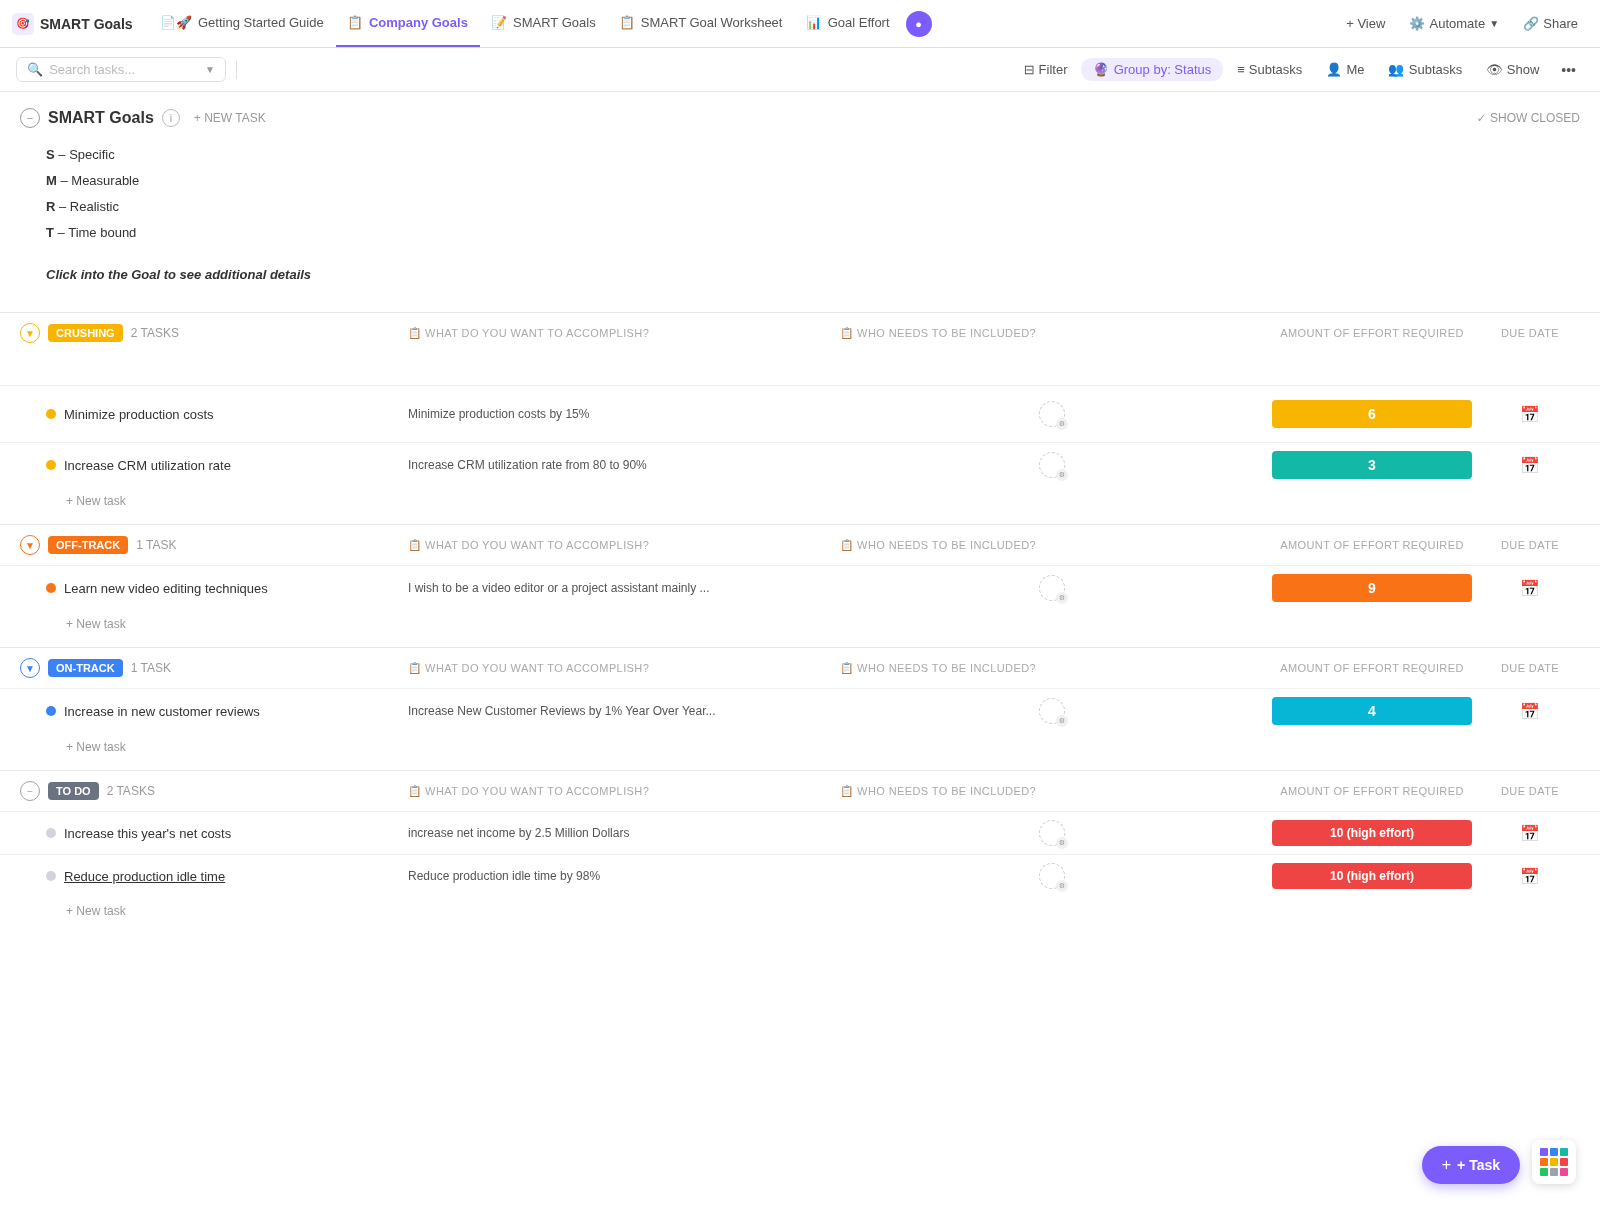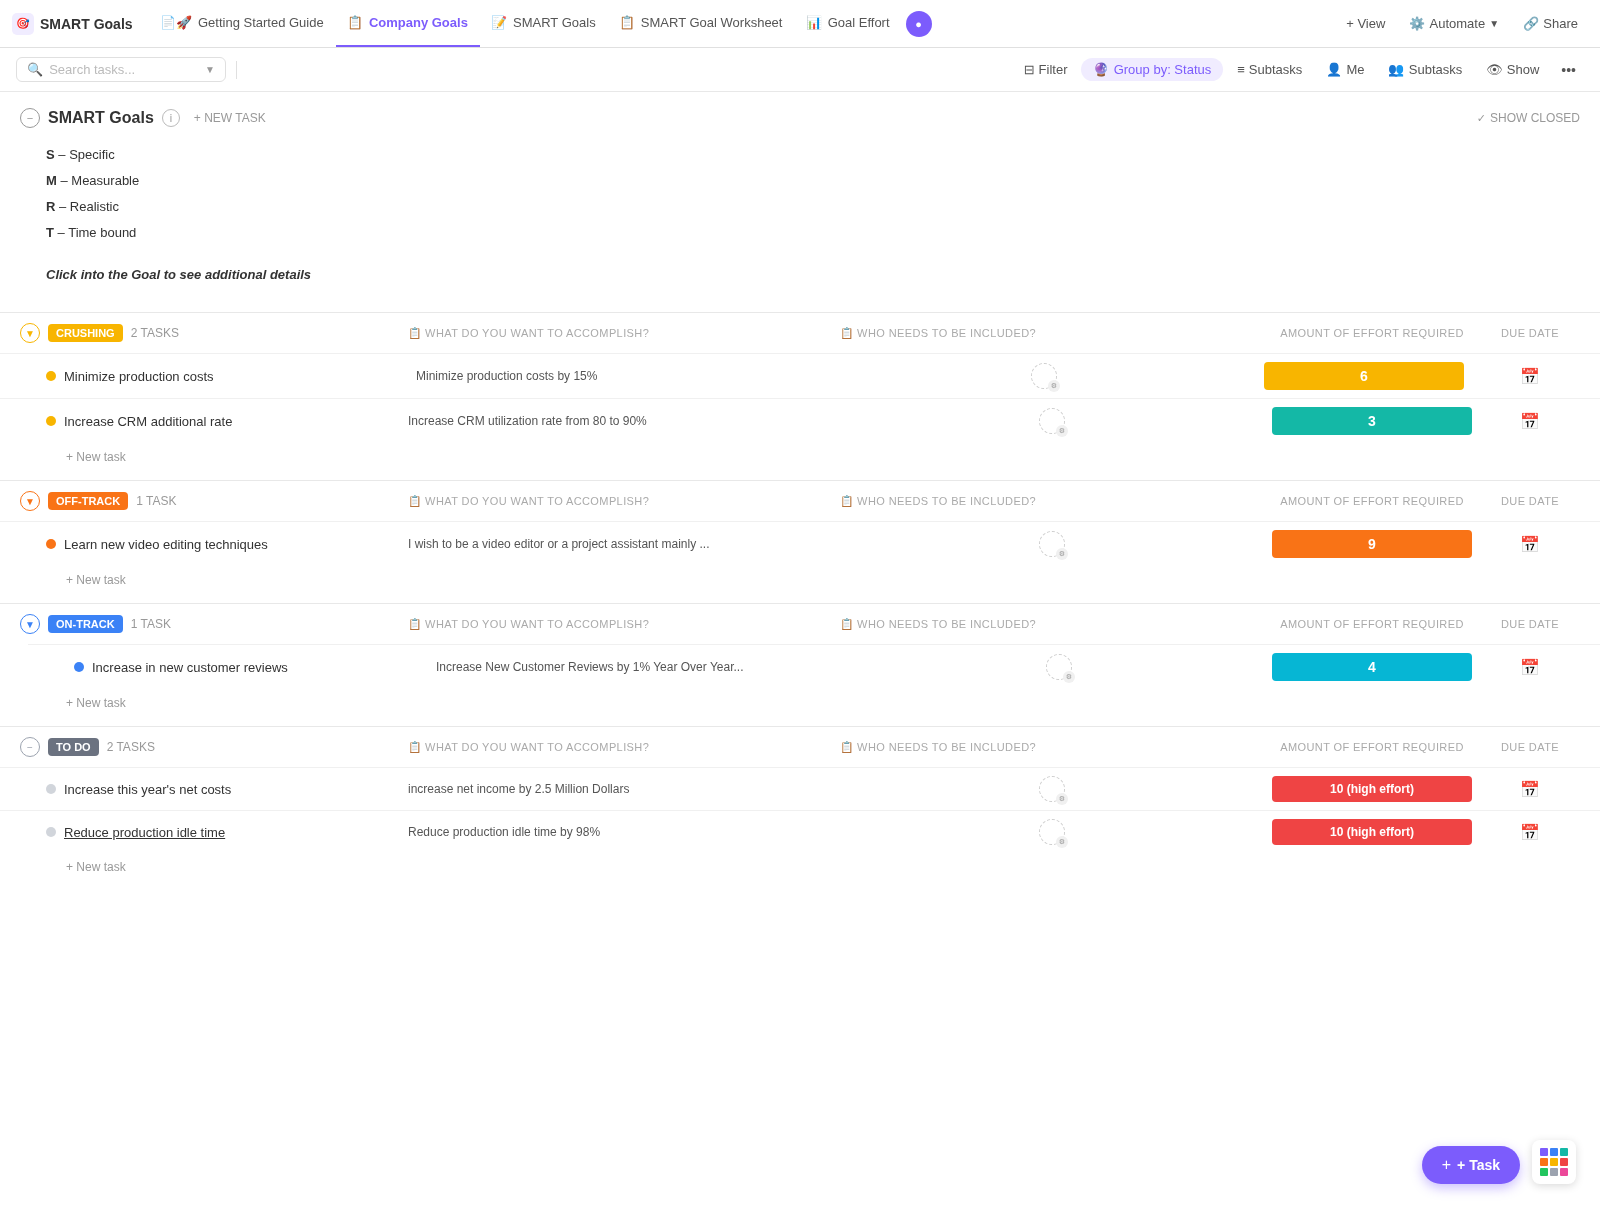--- a/index.html
+++ b/index.html
@@ -120,40 +120,40 @@
         <div style="width:20px;height:20px;border-radius:50%;border:1.5px solid #f8b500;display:flex;align-items:center;justify-content:center;cursor:pointer;color:#f8b500;font-size:10px;flex-shrink:0;">▼</div>
         <span style="padding:3px 8px;border-radius:4px;font-weight:700;font-size:11px;background:#f8b500;color:#fff;">CRUSHING</span>
         <span style="color:#999;font-size:12px;">2 TASKS</span>
       </div>
       <div style="color:#aaa;font-size:11px;text-transform:uppercase;letter-spacing:0.4px;display:flex;align-items:center;gap:3px;"><span>📋</span> WHAT DO YOU WANT TO ACCOMPLISH?</div>
       <div style="color:#aaa;font-size:11px;text-transform:uppercase;letter-spacing:0.4px;display:flex;align-items:center;gap:3px;"><span>📋</span> WHO NEEDS TO BE INCLUDED?</div>
       <div style="color:#aaa;font-size:11px;text-transform:uppercase;letter-spacing:0.4px;text-align:center;">AMOUNT OF EFFORT REQUIRED</div>
       <div style="color:#aaa;font-size:11px;text-transform:uppercase;letter-spacing:0.4px;text-align:center;">DUE DATE</div>
     </div>
 
-    <div style="display:grid;grid-template-columns:380px 1fr 1fr 200px 100px;align-items:center;padding:8px 20px;gap:16px;border-top:1px solid #f0f0f0;cursor:pointer;">
+    <div style="display:grid;grid-template-columns:380px 1fr 1fr 200px 100px;align-items:center;padding:14px 20px;gap:8px;border-top:1px solid #f0f0f0;cursor:pointer;margin-top:32px;">
       <div style="display:flex;align-items:center;gap:8px;padding-left:26px;">
         <div style="width:10px;height:10px;border-radius:50%;background:#f8b500;flex-shrink:0;"></div>
         <span style="font-size:13px;color:#333;">Minimize production costs</span>
       </div>
       <div style="font-size:12px;color:#555;">Minimize production costs by 15%</div>
       <div style="display:flex;align-items:center;justify-content:center;">
         <div style="position:relative;display:inline-flex;">
           <div style="width:26px;height:26px;border-radius:50%;border:1.5px dashed #ccc;display:flex;align-items:center;justify-content:center;"></div>
           <div style="position:absolute;bottom:-3px;right:-3px;width:12px;height:12px;background:#f0f0f0;border-radius:50%;display:flex;align-items:center;justify-content:center;font-size:7px;color:#999;">⚙</div>
         </div>
       </div>
       <div style="background:#f8b500;border-radius:4px;padding:6px 12px;text-align:center;font-weight:700;font-size:14px;color:#fff;">6</div>
       <div style="display:flex;align-items:center;justify-content:center;color:#ccc;font-size:16px;">📅</div>
     </div>
 
     <div style="display:grid;grid-template-columns:380px 1fr 1fr 200px 100px;align-items:center;padding:8px 20px;gap:8px;border-top:1px solid #f0f0f0;cursor:pointer;">
       <div style="display:flex;align-items:center;gap:8px;padding-left:26px;">
         <div style="width:10px;height:10px;border-radius:50%;background:#f8b500;flex-shrink:0;"></div>
-        <span style="font-size:13px;color:#333;">Increase CRM additional rate</span>
+        <span style="font-size:13px;color:#333;">Increase CRM utilization rate</span>
       </div>
       <div style="font-size:12px;color:#555;">Increase CRM utilization rate from 80 to 90%</div>
       <div style="display:flex;align-items:center;justify-content:center;">
         <div style="position:relative;display:inline-flex;">
           <div style="width:26px;height:26px;border-radius:50%;border:1.5px dashed #ccc;display:flex;align-items:center;justify-content:center;"></div>
           <div style="position:absolute;bottom:-3px;right:-3px;width:12px;height:12px;background:#f0f0f0;border-radius:50%;display:flex;align-items:center;justify-content:center;font-size:7px;color:#999;">⚙</div>
         </div>
       </div>
       <div style="background:#14b8a6;border-radius:4px;padding:6px 12px;text-align:center;font-weight:700;font-size:14px;color:#fff;">3</div>
       <div style="display:flex;align-items:center;justify-content:center;color:#ccc;font-size:16px;">📅</div>
@@ -204,21 +204,21 @@
         <div style="width:20px;height:20px;border-radius:50%;border:1.5px solid #3b82f6;display:flex;align-items:center;justify-content:center;cursor:pointer;color:#3b82f6;font-size:10px;flex-shrink:0;">▼</div>
         <span style="padding:3px 8px;border-radius:4px;font-weight:700;font-size:11px;background:#3b82f6;color:#fff;">ON-TRACK</span>
         <span style="color:#999;font-size:12px;">1 TASK</span>
       </div>
       <div style="color:#aaa;font-size:11px;text-transform:uppercase;letter-spacing:0.4px;display:flex;align-items:center;gap:3px;"><span>📋</span> WHAT DO YOU WANT TO ACCOMPLISH?</div>
       <div style="color:#aaa;font-size:11px;text-transform:uppercase;letter-spacing:0.4px;display:flex;align-items:center;gap:3px;"><span>📋</span> WHO NEEDS TO BE INCLUDED?</div>
       <div style="color:#aaa;font-size:11px;text-transform:uppercase;letter-spacing:0.4px;text-align:center;">AMOUNT OF EFFORT REQUIRED</div>
       <div style="color:#aaa;font-size:11px;text-transform:uppercase;letter-spacing:0.4px;text-align:center;">DUE DATE</div>
     </div>
 
-    <div style="display:grid;grid-template-columns:380px 1fr 1fr 200px 100px;align-items:center;padding:8px 20px;gap:8px;border-top:1px solid #f0f0f0;cursor:pointer;margin-left:28px;">
+    <div style="display:grid;grid-template-columns:380px 1fr 1fr 200px 100px;align-items:center;padding:8px 20px;gap:8px;border-top:1px solid #f0f0f0;cursor:pointer;">
       <div style="display:flex;align-items:center;gap:8px;padding-left:26px;">
         <div style="width:10px;height:10px;border-radius:50%;background:#3b82f6;flex-shrink:0;"></div>
         <span style="font-size:13px;color:#333;">Increase in new customer reviews</span>
       </div>
       <div style="font-size:12px;color:#555;">Increase New Customer Reviews by 1% Year Over Year...</div>
       <div style="display:flex;align-items:center;justify-content:center;">
         <div style="position:relative;display:inline-flex;">
           <div style="width:26px;height:26px;border-radius:50%;border:1.5px dashed #ccc;"></div>
           <div style="position:absolute;bottom:-3px;right:-3px;width:12px;height:12px;background:#f0f0f0;border-radius:50%;display:flex;align-items:center;justify-content:center;font-size:7px;color:#999;">⚙</div>
         </div>

